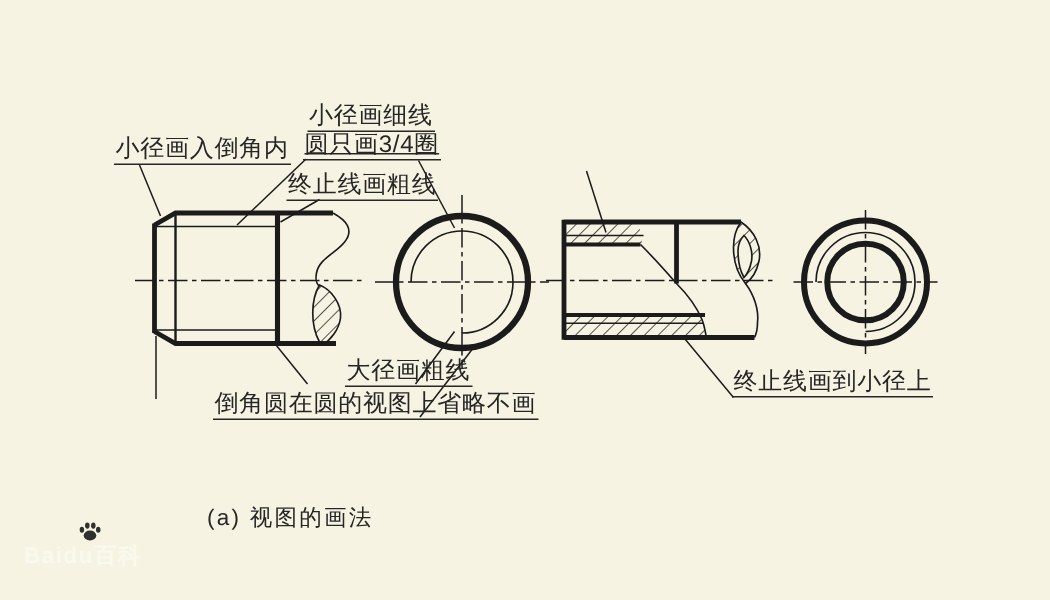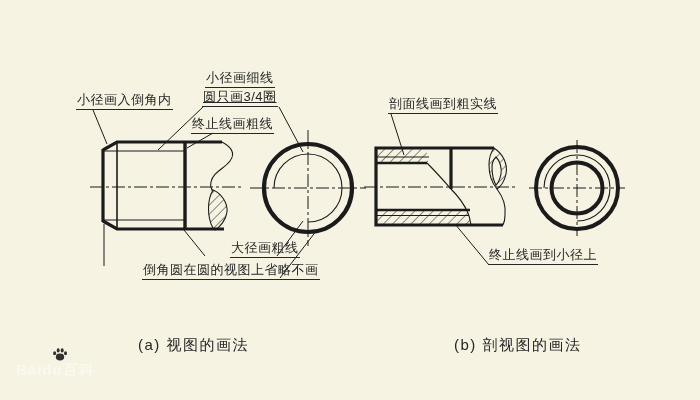--- a/index.html
+++ b/index.html
@@ -10,21 +10,21 @@
   }
   html,body{margin:0;padding:0;}
   body{font-family:"Liberation Sans","DejaVu Sans",sans-serif;}
   .stage{
     position:relative;width:700px;height:400px;overflow:hidden;
     background:var(--c-background);
   }
   .stage svg{position:absolute;left:0;top:0;color:var(--c-line);}
   .lbl{
     position:absolute;
-    font-size:13px;line-height:14px;letter-spacing:0.5px;white-space:nowrap;
+    font-size:16px;line-height:14px;letter-spacing:0.5px;white-space:nowrap;
     color:var(--c-text);
     border-bottom:1px solid var(--c-text);
     padding:0 1px 2px 1px;
     text-align:center;
   }
   .caption{
     position:absolute;
     font-size:15px;letter-spacing:1.5px;white-space:nowrap;
     color:var(--c-text);
     margin-top:23px;
@@ -113,27 +113,25 @@
       <path d="M280,278 L317,230"></path>
       <path d="M391,114 L404,155"></path>
       <path d="M489,265 L455,224"></path>
     </g>
   </svg>
 
   <div class="lbl" style="left:76px;top:93px;">小径画入倒角内</div>
   <div class="lbl" style="left:205px;top:71px;">小径画细线</div>
   <div class="lbl" style="left:202px;top:90px;text-decoration:underline;">圆只画3/4圈</div>
   <div class="lbl" style="left:191px;top:117px;">终止线画粗线</div>
-  <div class="lbl" style="left:388px;top:97px;">剖面线画到粗实线</div>
   <div class="lbl" style="left:205px;top:241px;margin-left:25px;">大径画粗线</div>
   <div class="lbl" style="left:99px;top:263px;margin-left:43px;">倒角圆在圆的视图上省略不画</div>
   <div class="lbl" style="left:488px;top:248px;">终止线画到小径上</div>
 
   <div class="caption" style="left:138px;top:313px;">(a) 视图的画法</div>
-  <div class="caption" style="left:454px;top:313px;">(b) 剖视图的画法</div>
 
   <div class="watermark">
     <svg width="16" height="13" viewBox="0 0 16 13">
       <g fill="currentColor">
         <ellipse cx="8" cy="9" rx="4.2" ry="3.4"></ellipse>
         <ellipse cx="2.6" cy="5.2" rx="1.5" ry="2"></ellipse>
         <ellipse cx="6.2" cy="2.4" rx="1.5" ry="2.1"></ellipse>
         <ellipse cx="10.2" cy="2.4" rx="1.5" ry="2.1"></ellipse>
         <ellipse cx="13.5" cy="5.2" rx="1.5" ry="2"></ellipse>
       </g>

